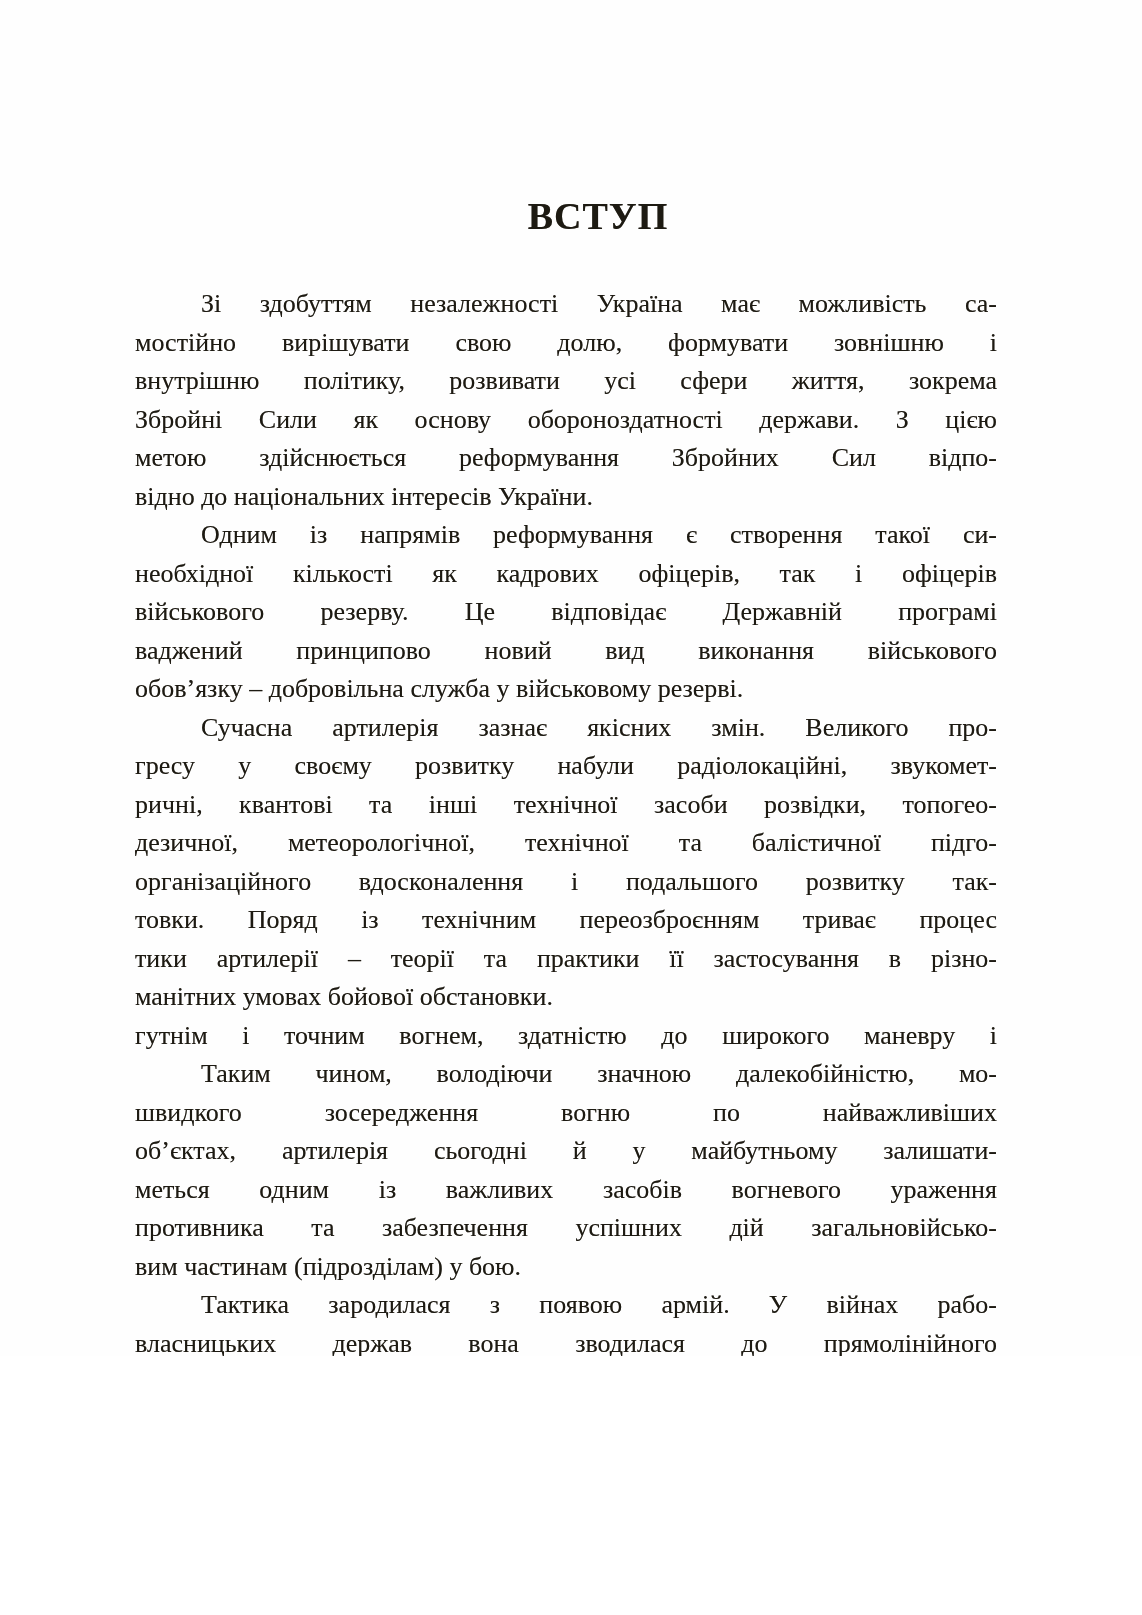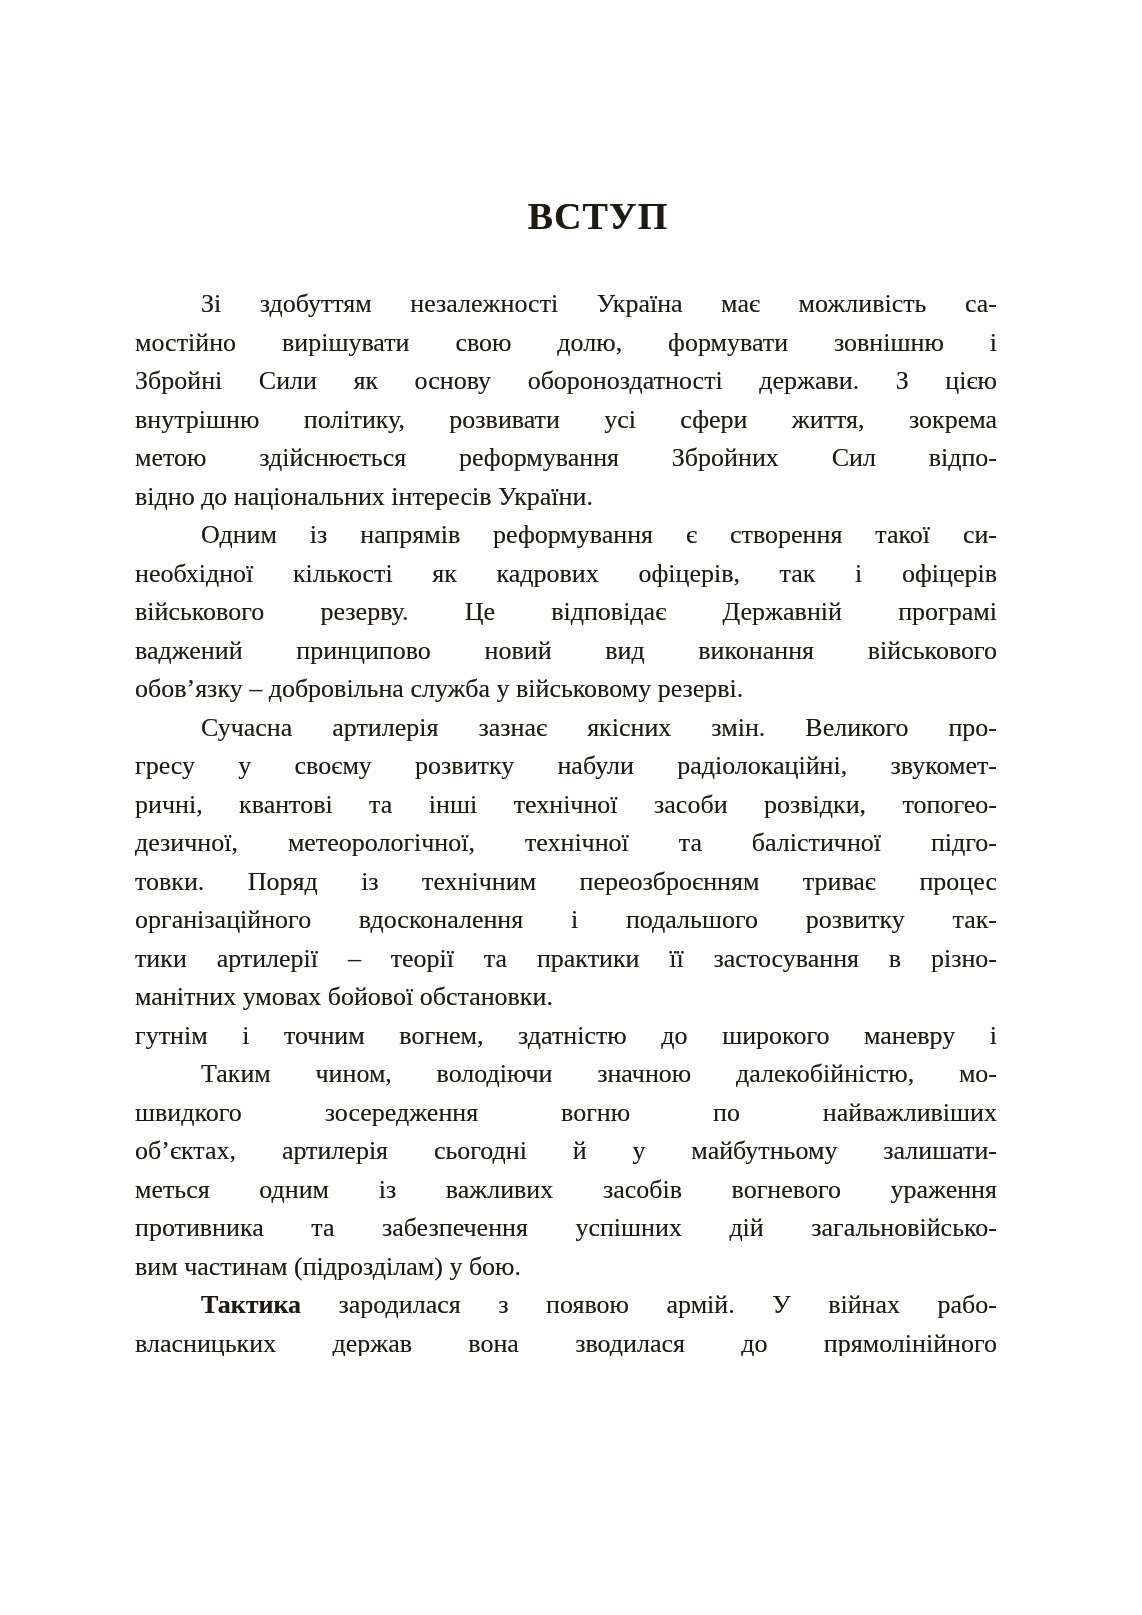--- a/index.html
+++ b/index.html
@@ -50,21 +50,21 @@
     height: 38.5px;
     overflow: visible;
   }
   .line.first {
     text-indent: 66px;
   }
   .line.end {
     text-align-last: left;
   }
   .bold {
-    font-weight: bold;
+    font-weight: normal;
   }
   .page-number {
     position: absolute;
     top: 1505px;
     left: 135px;
     width: 862px;
     text-align: center;
     font-size: 34px;
     line-height: 38px;
     text-shadow: 0 0 0.5px rgba(30,25,15,0.45);
@@ -75,39 +75,39 @@
 
 <div class="page">
   <div class="title-wrap">
     <span class="title">ВСТУП</span>
   </div>
 
   <div class="body-text">
       <div class="paragraph">
         <div class="line first"><span>Зі здобуттям незалежності Україна має можливість са-</span></div>
         <div class="line"><span>мостійно вирішувати свою долю, формувати зовнішню і</span></div>
+        <div class="line"><span>внутрішню політику, розвивати усі сфери життя, зокрема</span></div>
         <div class="line"><span>Збройні Сили як основу обороноздатності держави. З цією</span></div>
-        <div class="line"><span>внутрішню політику, розвивати усі сфери життя, зокрема</span></div>
         <div class="line"><span>метою здійснюється реформування Збройних Сил відпо-</span></div>
         <div class="line end"><span>відно до національних інтересів України.</span></div>
       </div>
       <div class="paragraph">
         <div class="line first"><span>Одним із напрямів реформування є створення такої си-</span></div>
         <div class="line"><span>необхідної кількості як кадрових офіцерів, так і офіцерів</span></div>
         <div class="line"><span>військового резерву. Це відповідає Державній програмі</span></div>
         <div class="line"><span>ваджений принципово новий вид виконання військового</span></div>
         <div class="line end"><span>обов’язку – добровільна служба у військовому резерві.</span></div>
       </div>
       <div class="paragraph">
         <div class="line first"><span>Сучасна артилерія зазнає якісних змін. Великого про-</span></div>
         <div class="line"><span>гресу у своєму розвитку набули радіолокаційні, звукомет-</span></div>
         <div class="line"><span>ричні, квантові та інші технічної засоби розвідки, топогео-</span></div>
         <div class="line"><span>дезичної, метеорологічної, технічної та балістичної підго-</span></div>
+        <div class="line"><span>організаційного вдосконалення і подальшого розвитку так-</span></div>
         <div class="line"><span>товки. Поряд із технічним переозброєнням триває процес</span></div>
-        <div class="line"><span>організаційного вдосконалення і подальшого розвитку так-</span></div>
         <div class="line"><span>тики артилерії – теорії та практики її застосування в різно-</span></div>
         <div class="line end"><span>манітних умовах бойової обстановки.</span></div>
       </div>
       <div class="paragraph">
         <div class="line"><span>гутнім і точним вогнем, здатністю до широкого маневру і</span></div>
         <div class="line first"><span>Таким чином, володіючи значною далекобійністю, мо-</span></div>
         <div class="line"><span>швидкого зосередження вогню по найважливіших</span></div>
         <div class="line"><span>об’єктах, артилерія сьогодні й у майбутньому залишати-</span></div>
         <div class="line"><span>меться одним із важливих засобів вогневого ураження</span></div>
         <div class="line"><span>противника та забезпечення успішних дій загальновійсько-</span></div>

